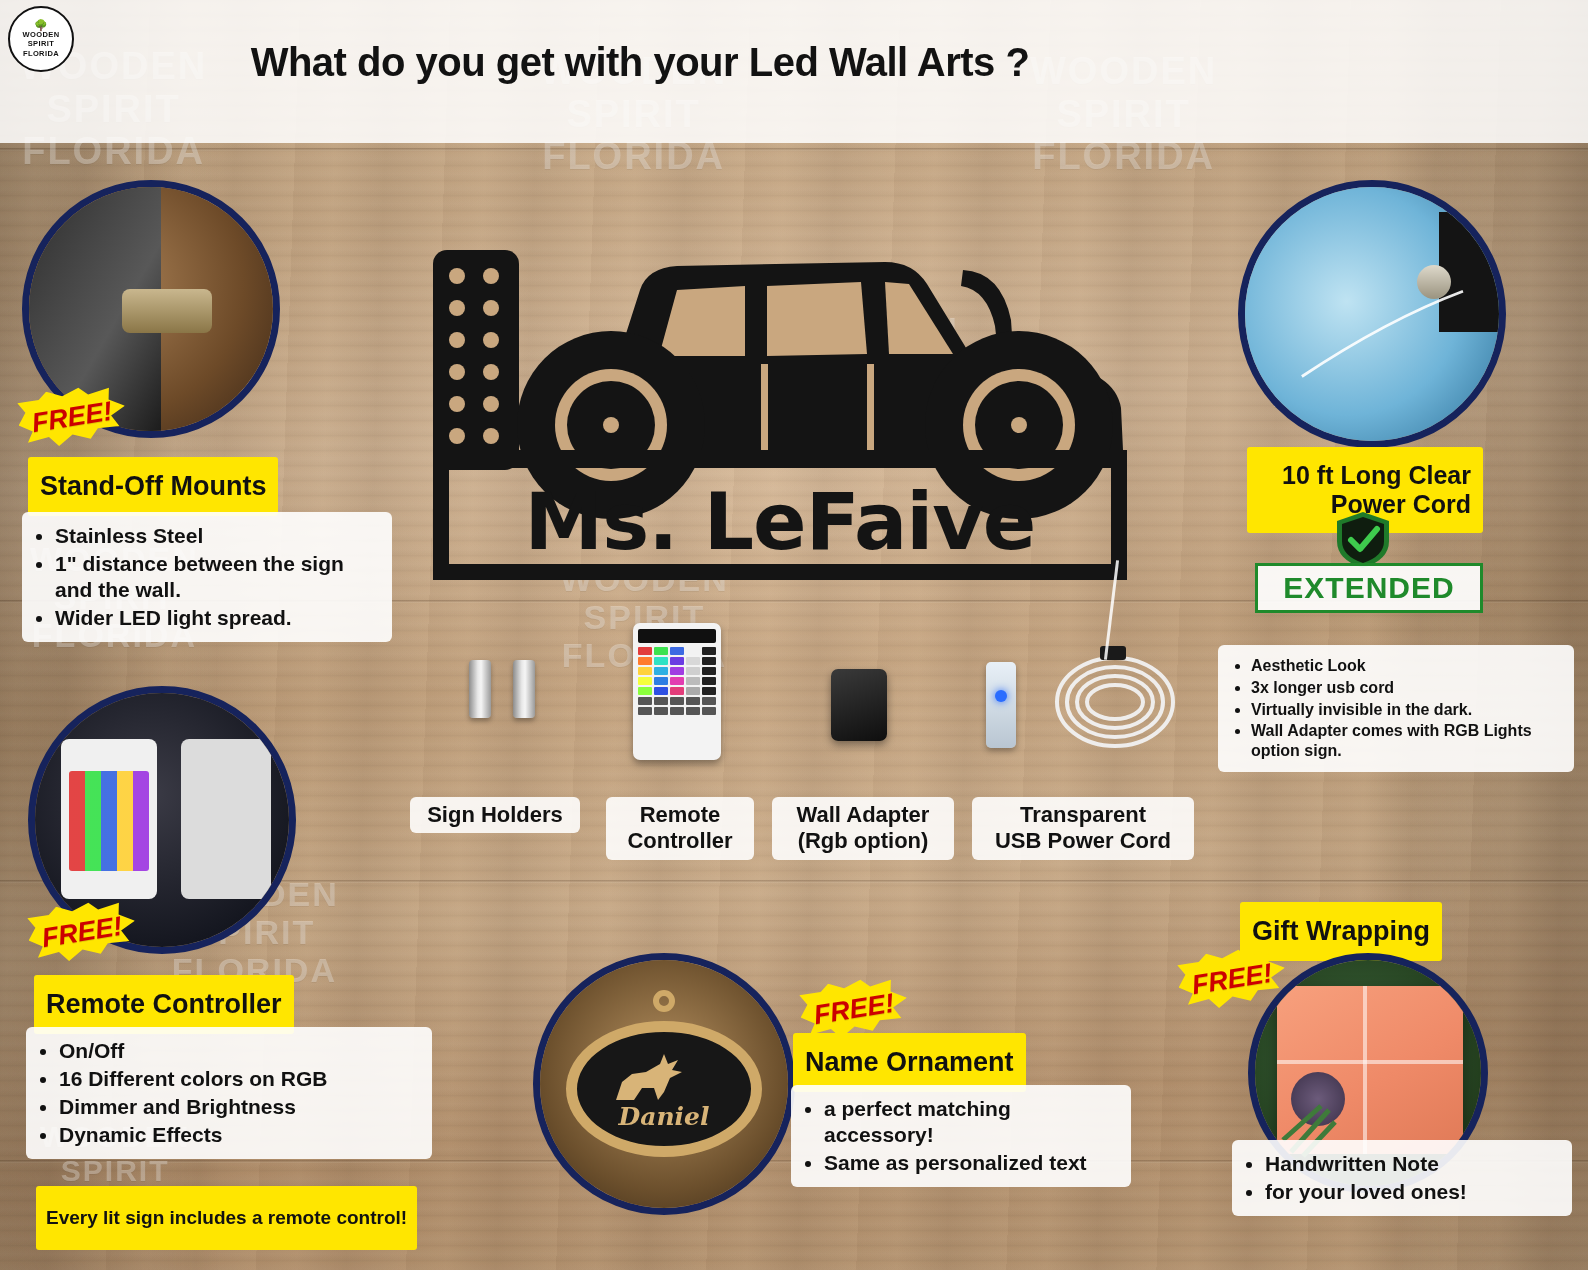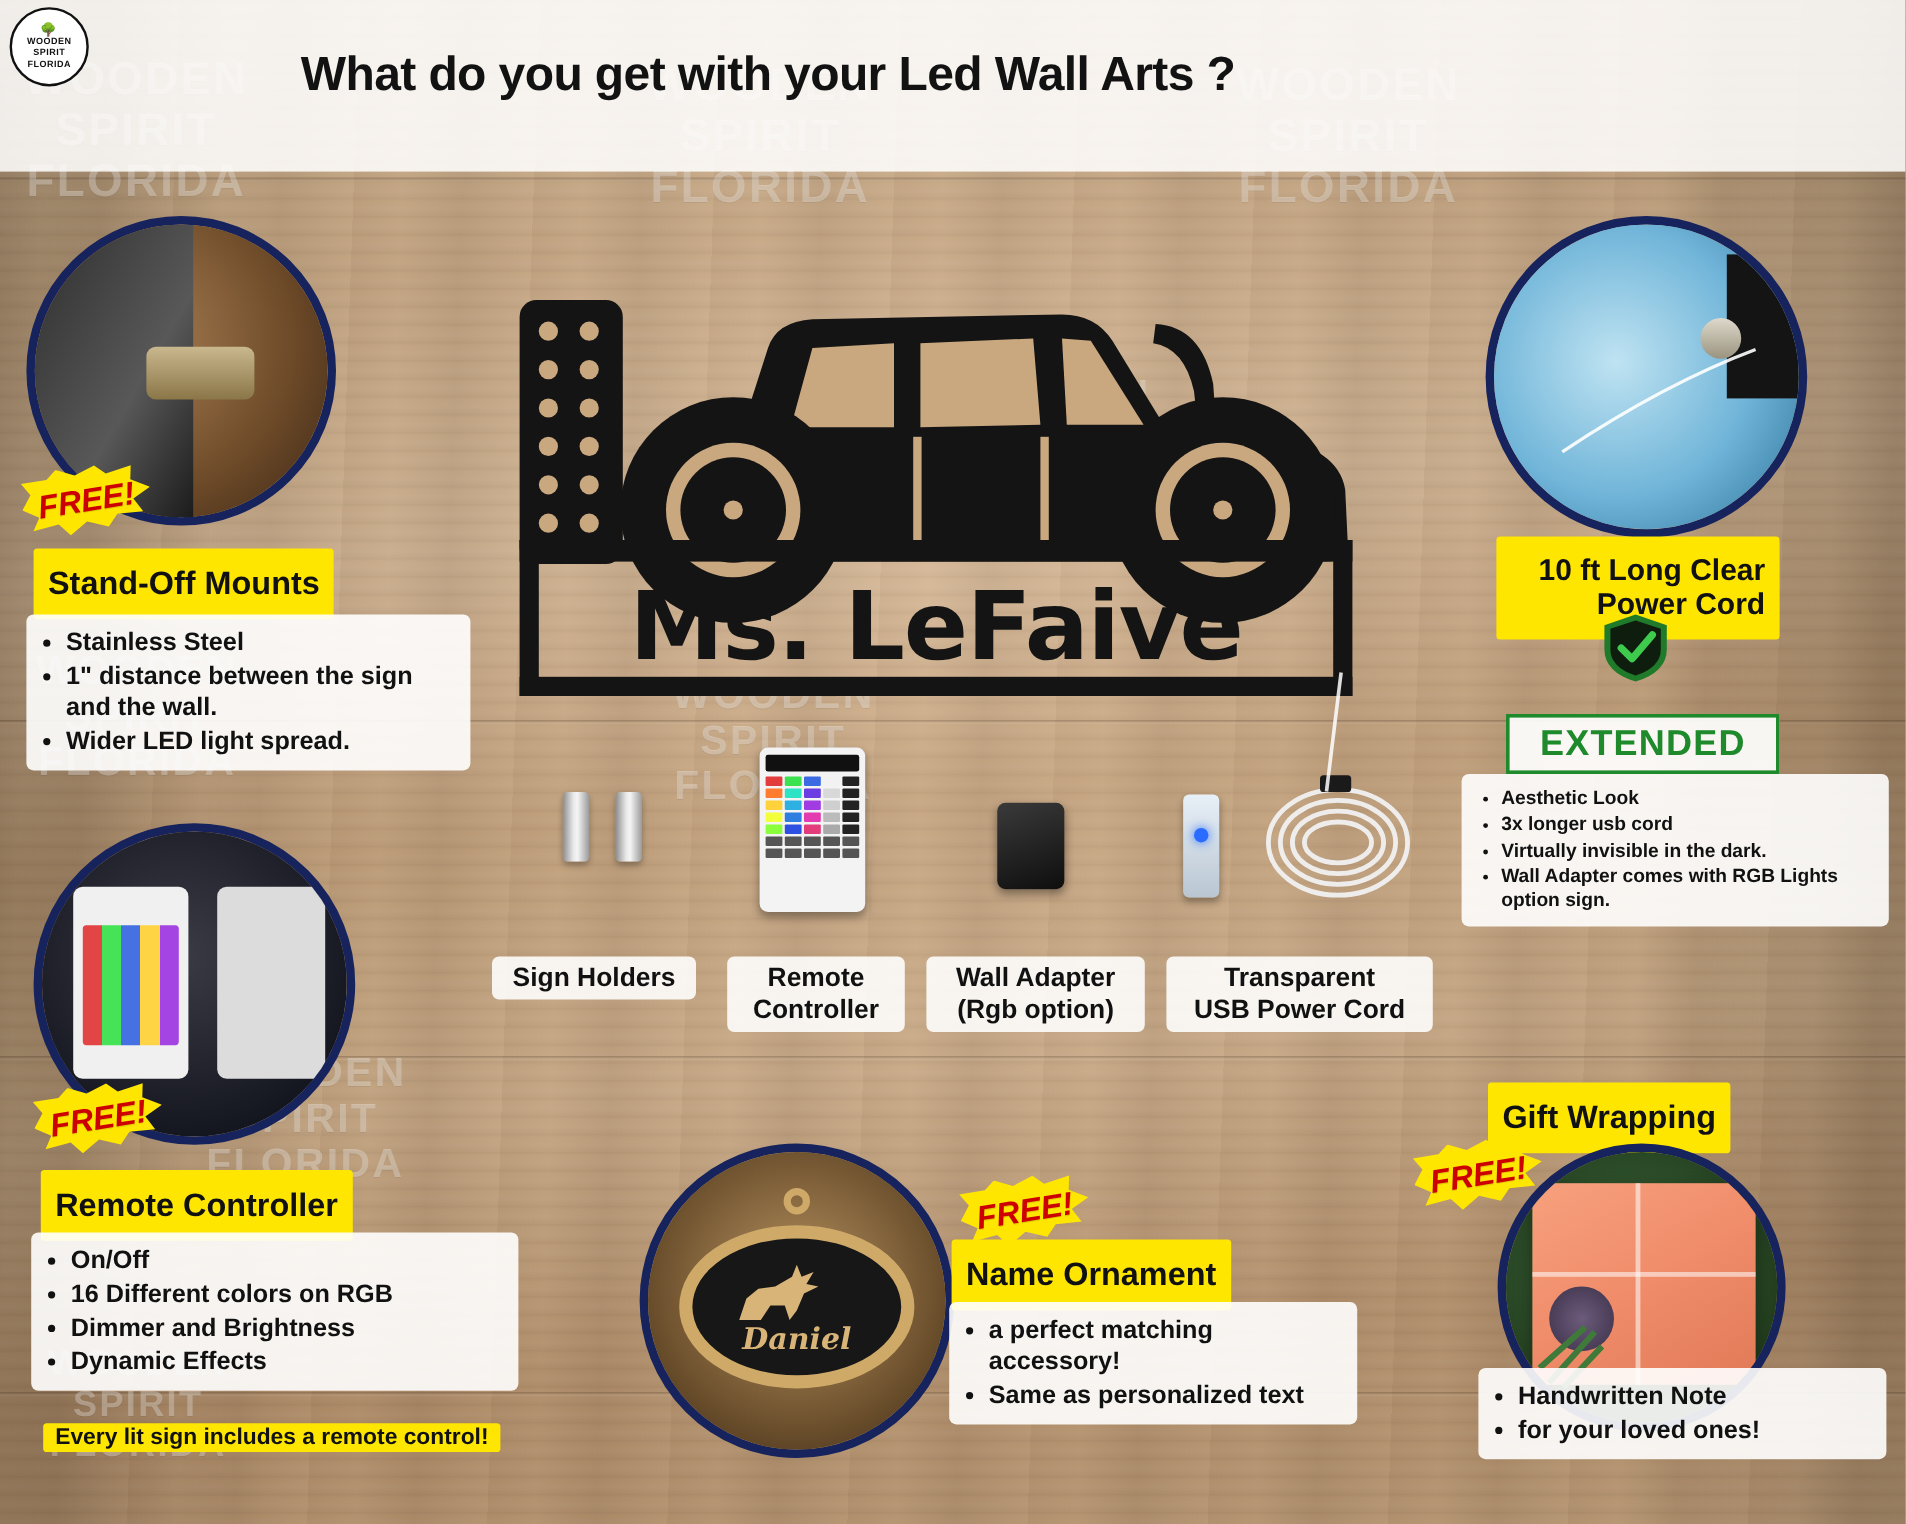--- a/index.html
+++ b/index.html
@@ -90,21 +90,21 @@
     background:#ffe600;
     clip-path:polygon(0% 50%,8% 30%,2% 12%,22% 12%,30% 0%,44% 12%,60% 2%,68% 16%,88% 10%,86% 30%,100% 45%,86% 58%,92% 78%,72% 76%,64% 92%,48% 80%,34% 96%,26% 78%,6% 82%,12% 64%);
     text-shadow:0 1px 0 rgba(0,0,0,0.12);
   }
 
   
   #extended-box{
     position:absolute; left:1255px; top:563px; width:228px; height:50px;
     background:rgba(255,255,255,0.92); border:3px solid #1f8a2b;
     display:flex; align-items:center; justify-content:center;
-    color:#1f8a2b; font-weight:800; font-size:30px; letter-spacing:1px;margin-top:32px;
+    color:#1f8a2b; font-weight:800; font-size:30px; letter-spacing:1px;
   }
   #shield{
     position:absolute; left:1335px; top:510px; width:56px; height:60px;
   }
 
   
   #sign-wrap{ position:absolute; left:415px; top:150px; width:730px; height:450px; }
   .sign-name{
     position:absolute; left:430px; top:462px; width:700px; height:120px;
   }
@@ -158,21 +158,21 @@
     color:#d8b478; font-family:"DejaVu Serif", serif; font-style:italic;
     font-size:25px; font-weight:700;
   }
   .orn-top{
     position:absolute; left:50%; top:12%; transform:translateX(-50%);
     width:22px; height:22px; border:6px solid #cfa968; border-radius:50%;
   }
 
   .note{
     position:absolute; background:#ffe600; color:#111; font-weight:800;
-    padding:1px 10px; border-radius:3px;
+    padding:21px 10px; border-radius:3px;
   }
 </style>
 </head>
 <body>
 
 <div id="wood">
   <div class="plank-line" style="top:148px;"></div>
   <div class="plank-line" style="top:600px;"></div>
   <div class="plank-line" style="top:880px;"></div>
   <div class="plank-line" style="top:1160px;"></div>

